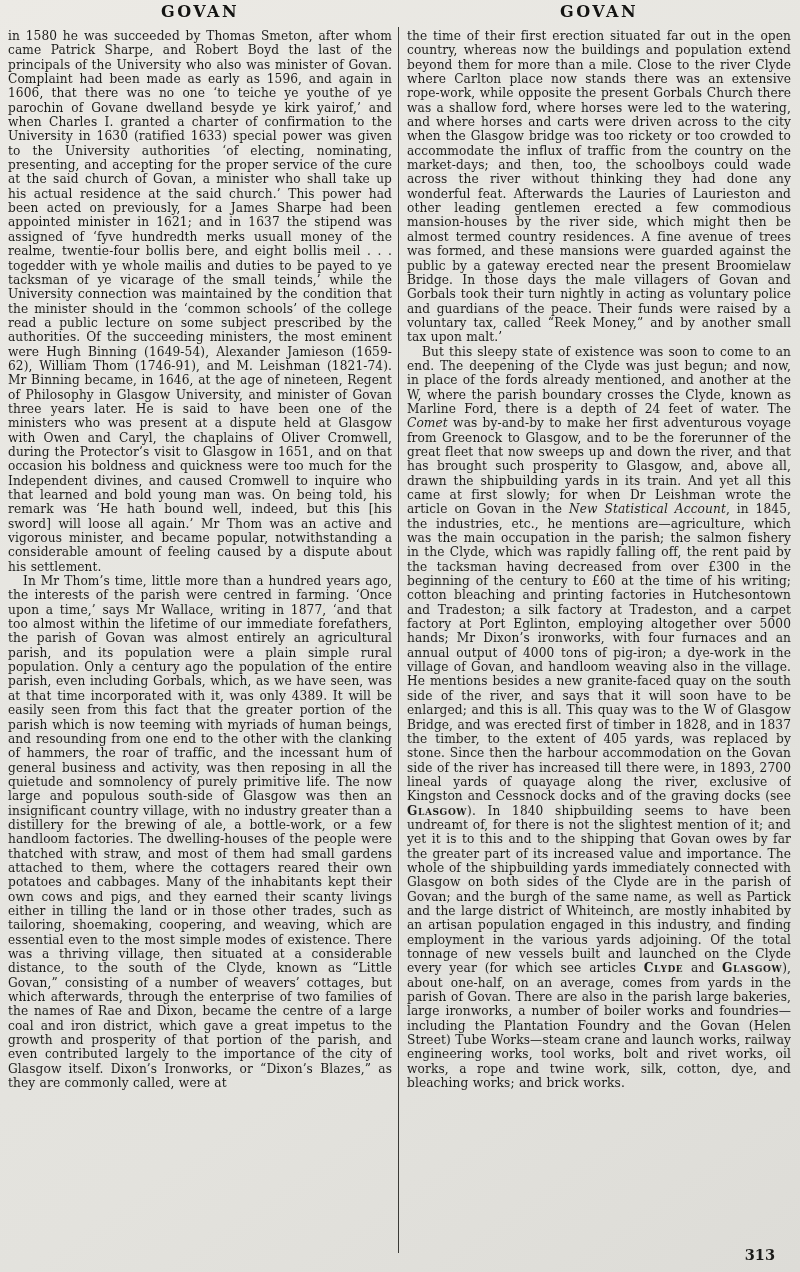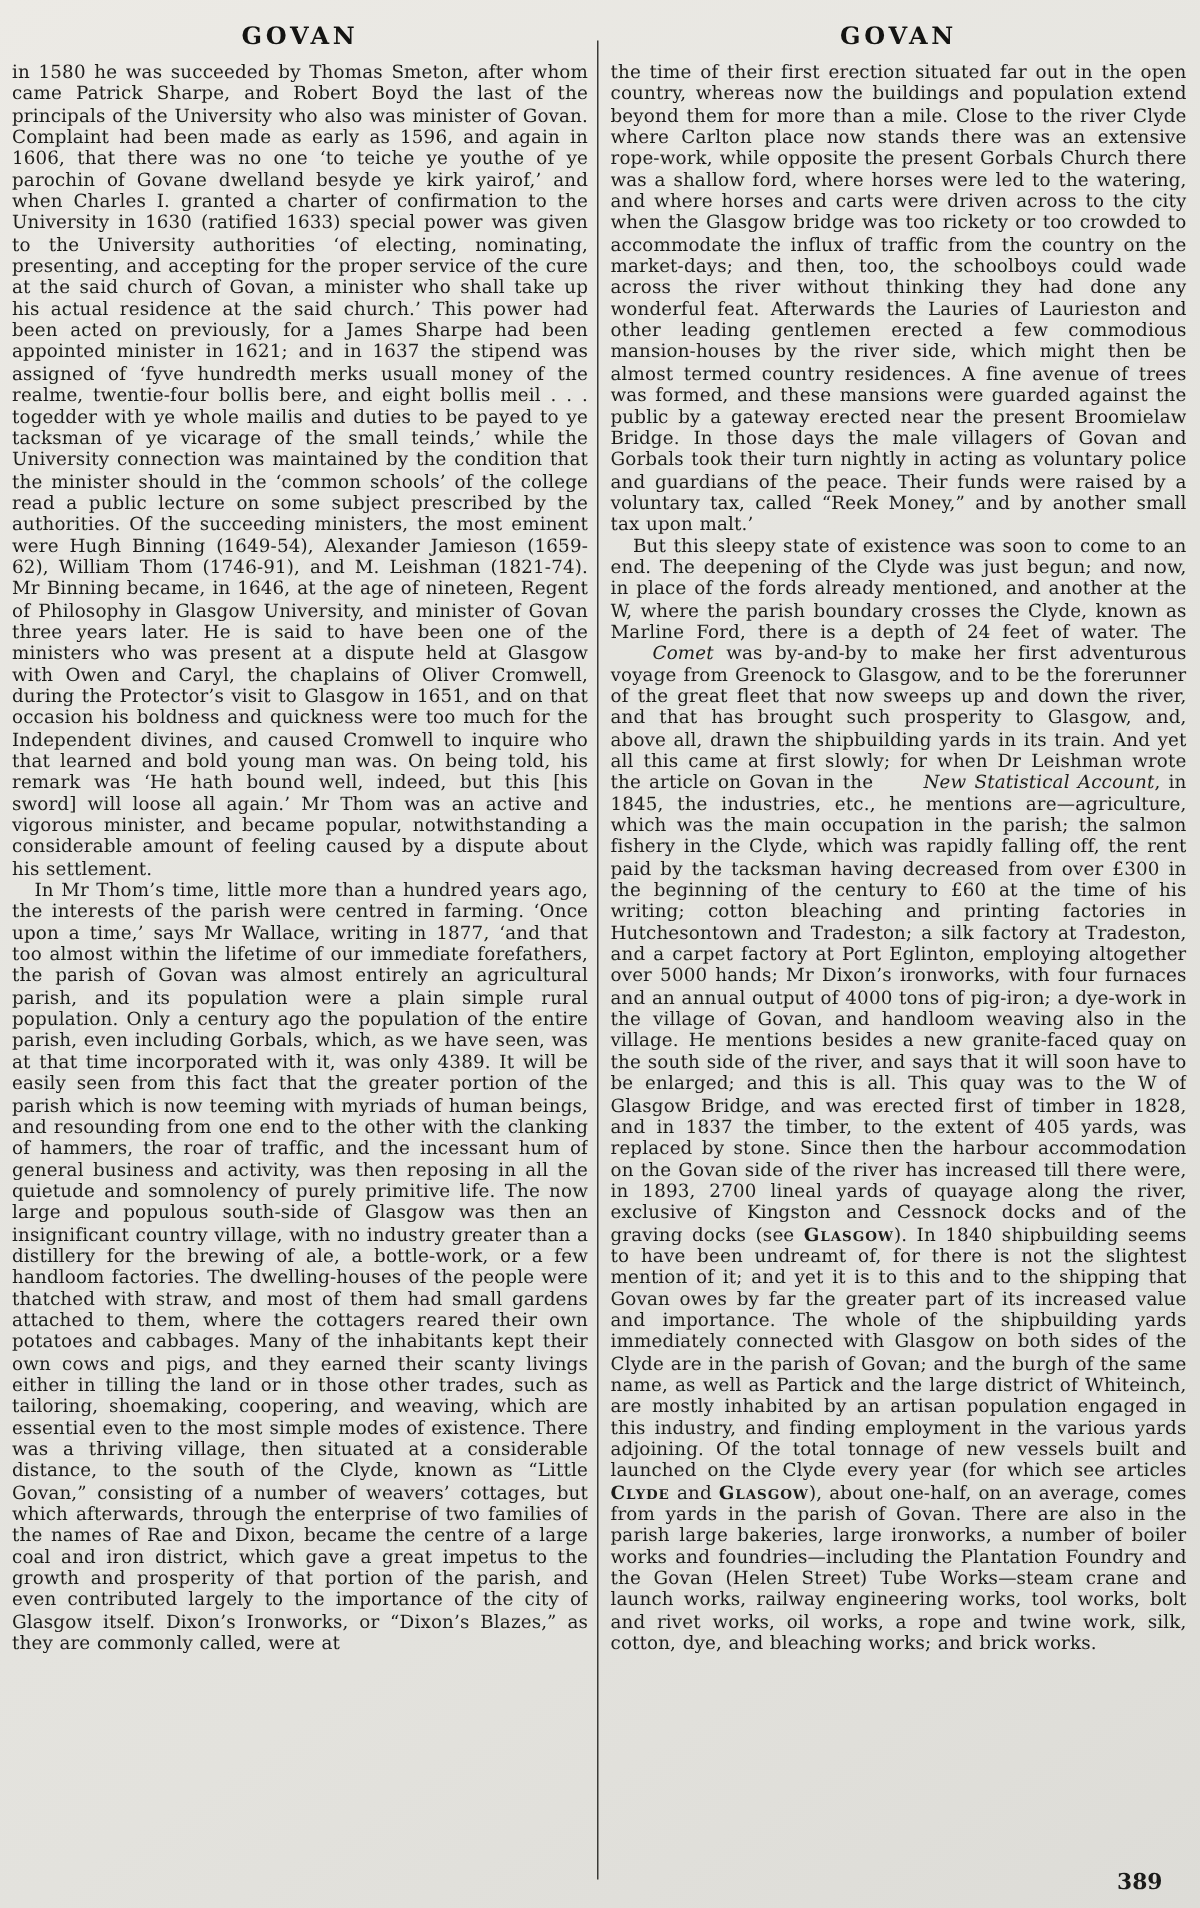--- a/index.html
+++ b/index.html
@@ -19,41 +19,41 @@
     text-align: center;
     font-weight: bold;
     font-size: 16px;
     letter-spacing: 2.5px;
     line-height: 18px;
     margin: 0 0 8px 0;
     color: #141412;
   }
   .col {
     position: absolute;
-    top: 15px;
+    top: 3px;
     width: 384px;
   }
   .col-left  { left: 8px;  }
   .col-right { left: 407px; }
   .col-text {
     height: 1216px;
     overflow: hidden;
     font-size: 12.2px;
     line-height: 14.35px;
     text-align: justify;
     letter-spacing: 0.1px;
     word-spacing: 0.4px;
     hyphens: auto;
     -webkit-hyphens: auto;
     color: #1c1c1a;
   }
   .col-text p { margin: 0; }
   .para.indent   { text-indent: 15px; }
   .para.noindent { text-indent: 0; }
-  .it { font-style: italic; margin-left: 28px; }
+  .it { font-style: italic; }
   .sc { font-variant: small-caps; letter-spacing: 0.6px; font-weight: bold; }
   .divider {
     position: absolute;
     left: 398px; top: 27px;
     width: 1px; height: 1226px;
     background: #3a3a36;
   }
   .page-number {
     position: absolute;
     right: 25px; bottom: 9px;
@@ -78,15 +78,15 @@
   <div class="divider"></div>
 
   <div class="col col-right">
     <div class="running-head">GOVAN</div>
     <div class="col-text">
         <p class="para noindent"><span>the time of their first erection situated far out in the open country, whereas now the buildings and population extend beyond them for more than a mile.  Close to the river Clyde where Carlton place now stands there was an extensive rope-work, while opposite the present Gorbals Church there was a shallow ford, where horses were led to the watering, and where horses and carts were driven across to the city when the Glasgow bridge was too rickety or too crowded to accommodate the influx of traffic from the country on the market-days; and then, too, the schoolboys could wade across the river without thinking they had done any wonderful feat.  Afterwards the Lauries of Laurieston and other leading gentlemen erected a few commodious mansion-houses by the river side, which might then be almost termed country residences.  A fine avenue of trees was formed, and these mansions were guarded against the public by a gateway erected near the present Broomielaw Bridge.  In those days the male villagers of Govan and Gorbals took their turn nightly in acting as voluntary police and guardians of the peace.  Their funds were raised by a voluntary tax, called “Reek Money,” and by another small tax upon malt.’</span></p>
         <p class="para indent"><span>But this sleepy state of existence was soon to come to an end.  The deepening of the Clyde was just begun; and now, in place of the fords already mentioned, and another at the W, where the parish boundary crosses the Clyde, known as Marline Ford, there is a depth of 24 feet of water.  The </span><span class="it">Comet</span><span> was by-and-by to make her first adventurous voyage from Greenock to Glasgow, and to be the forerunner of the great fleet that now sweeps up and down the river, and that has brought such prosperity to Glasgow, and, above all, drawn the shipbuilding yards in its train.  And yet all this came at first slowly; for when Dr Leishman wrote the article on Govan in the </span><span class="it">New Statistical Account</span><span>, in 1845, the industries, etc., he mentions are—agriculture, which was the main occupation in the parish; the salmon fishery in the Clyde, which was rapidly falling off, the rent paid by the tacksman having decreased from over £300 in the beginning of the century to £60 at the time of his writing; cotton bleaching and printing factories in Hutchesontown and Tradeston; a silk factory at Tradeston, and a carpet factory at Port Eglinton, employing altogether over 5000 hands; Mr Dixon’s ironworks, with four furnaces and an annual output of 4000 tons of pig-iron; a dye-work in the village of Govan, and handloom weaving also in the village.  He mentions besides a new granite-faced quay on the south side of the river, and says that it will soon have to be enlarged; and this is all.  This quay was to the W of Glasgow Bridge, and was erected first of timber in 1828, and in 1837 the timber, to the extent of 405 yards, was replaced by stone.  Since then the harbour accommodation on the Govan side of the river has increased till there were, in 1893, 2700 lineal yards of quayage along the river, exclusive of Kingston and Cessnock docks and of the graving docks (see </span><span class="sc">Glasgow</span><span>).  In 1840 shipbuilding seems to have been undreamt of, for there is not the slightest mention of it; and yet it is to this and to the shipping that Govan owes by far the greater part of its increased value and importance.  The whole of the shipbuilding yards immediately connected with Glasgow on both sides of the Clyde are in the parish of Govan; and the burgh of the same name, as well as Partick and the large district of Whiteinch, are mostly inhabited by an artisan population engaged in this industry, and finding employment in the various yards adjoining.  Of the total tonnage of new vessels built and launched on the Clyde every year (for which see articles </span><span class="sc">Clyde</span><span> and </span><span class="sc">Glasgow</span><span>), about one-half, on an average, comes from yards in the parish of Govan.  There are also in the parish large bakeries, large ironworks, a number of boiler works and foundries—including the Plantation Foundry and the Govan (Helen Street) Tube Works—steam crane and launch works, railway engineering works, tool works, bolt and rivet works, oil works, a rope and twine work, silk, cotton, dye, and bleaching works; and brick works.</span></p>
       </div>
   </div>
 
-  <div class="page-number">389</div>
+  <div class="page-number">313</div>
 
 </div>
 
 </body></html>

